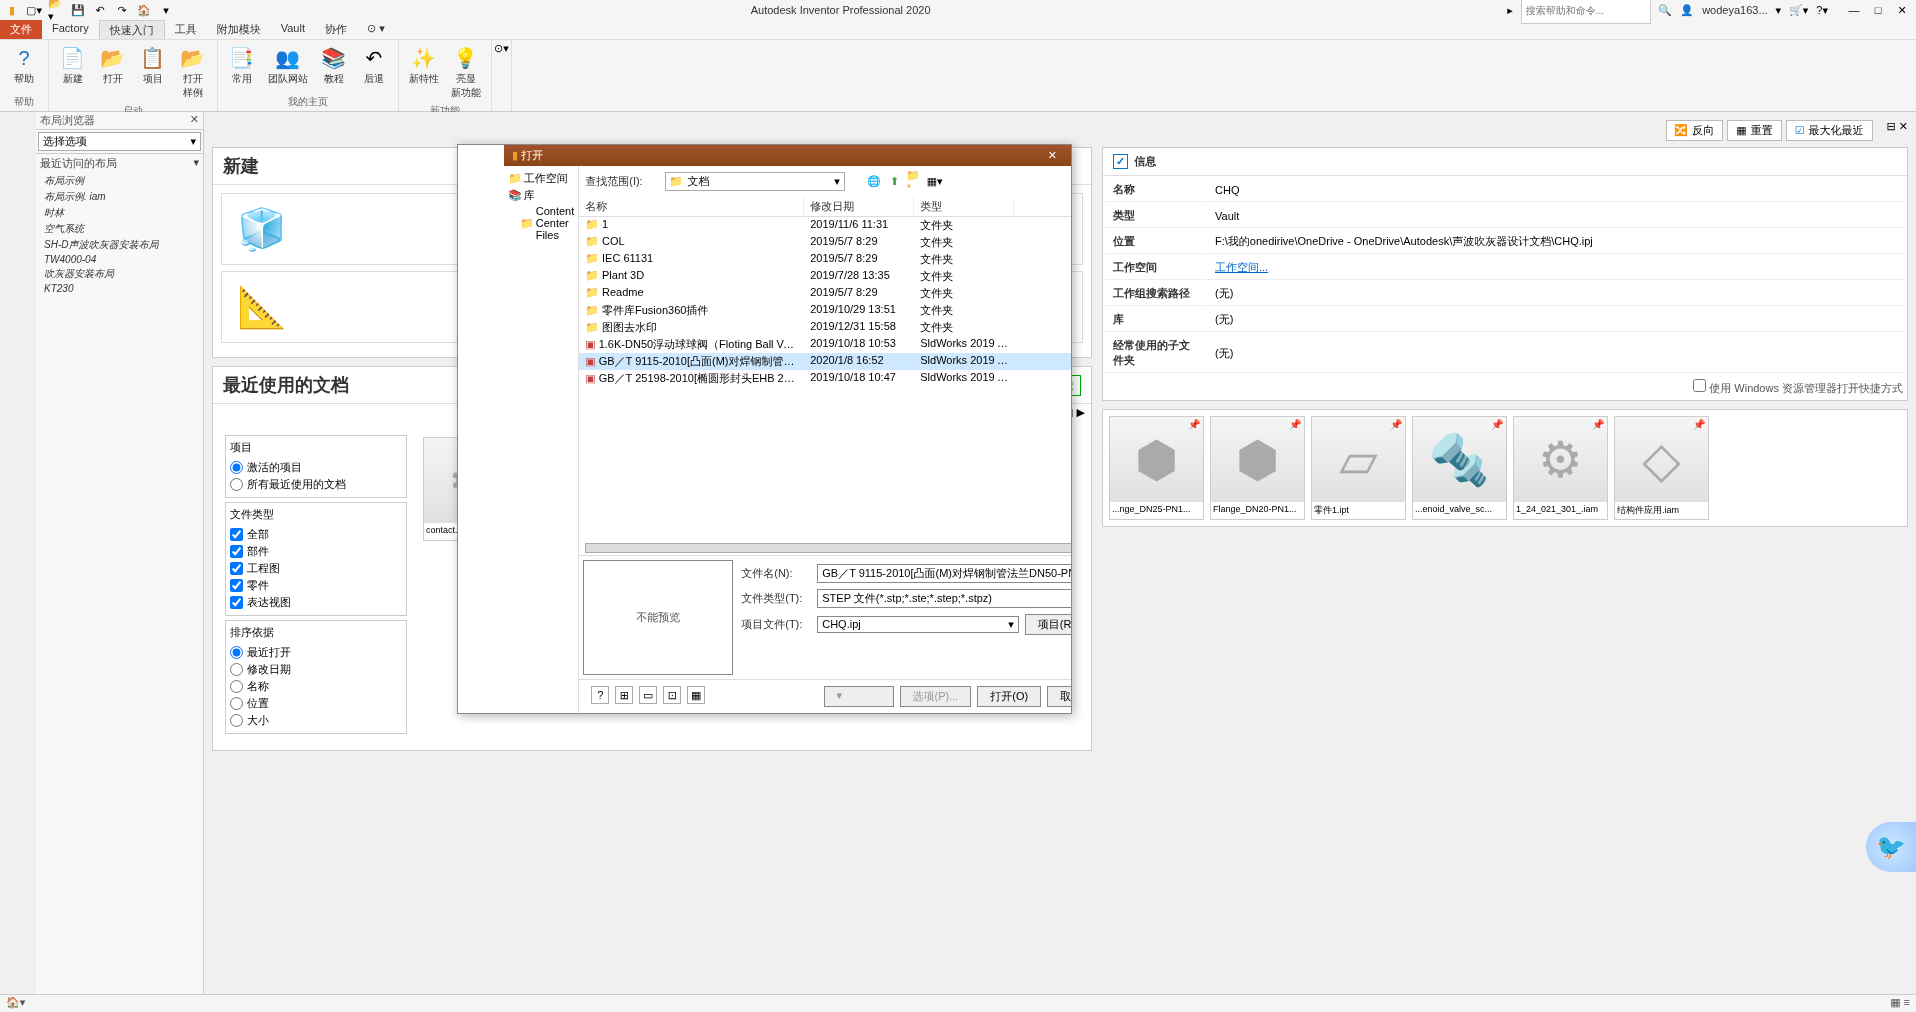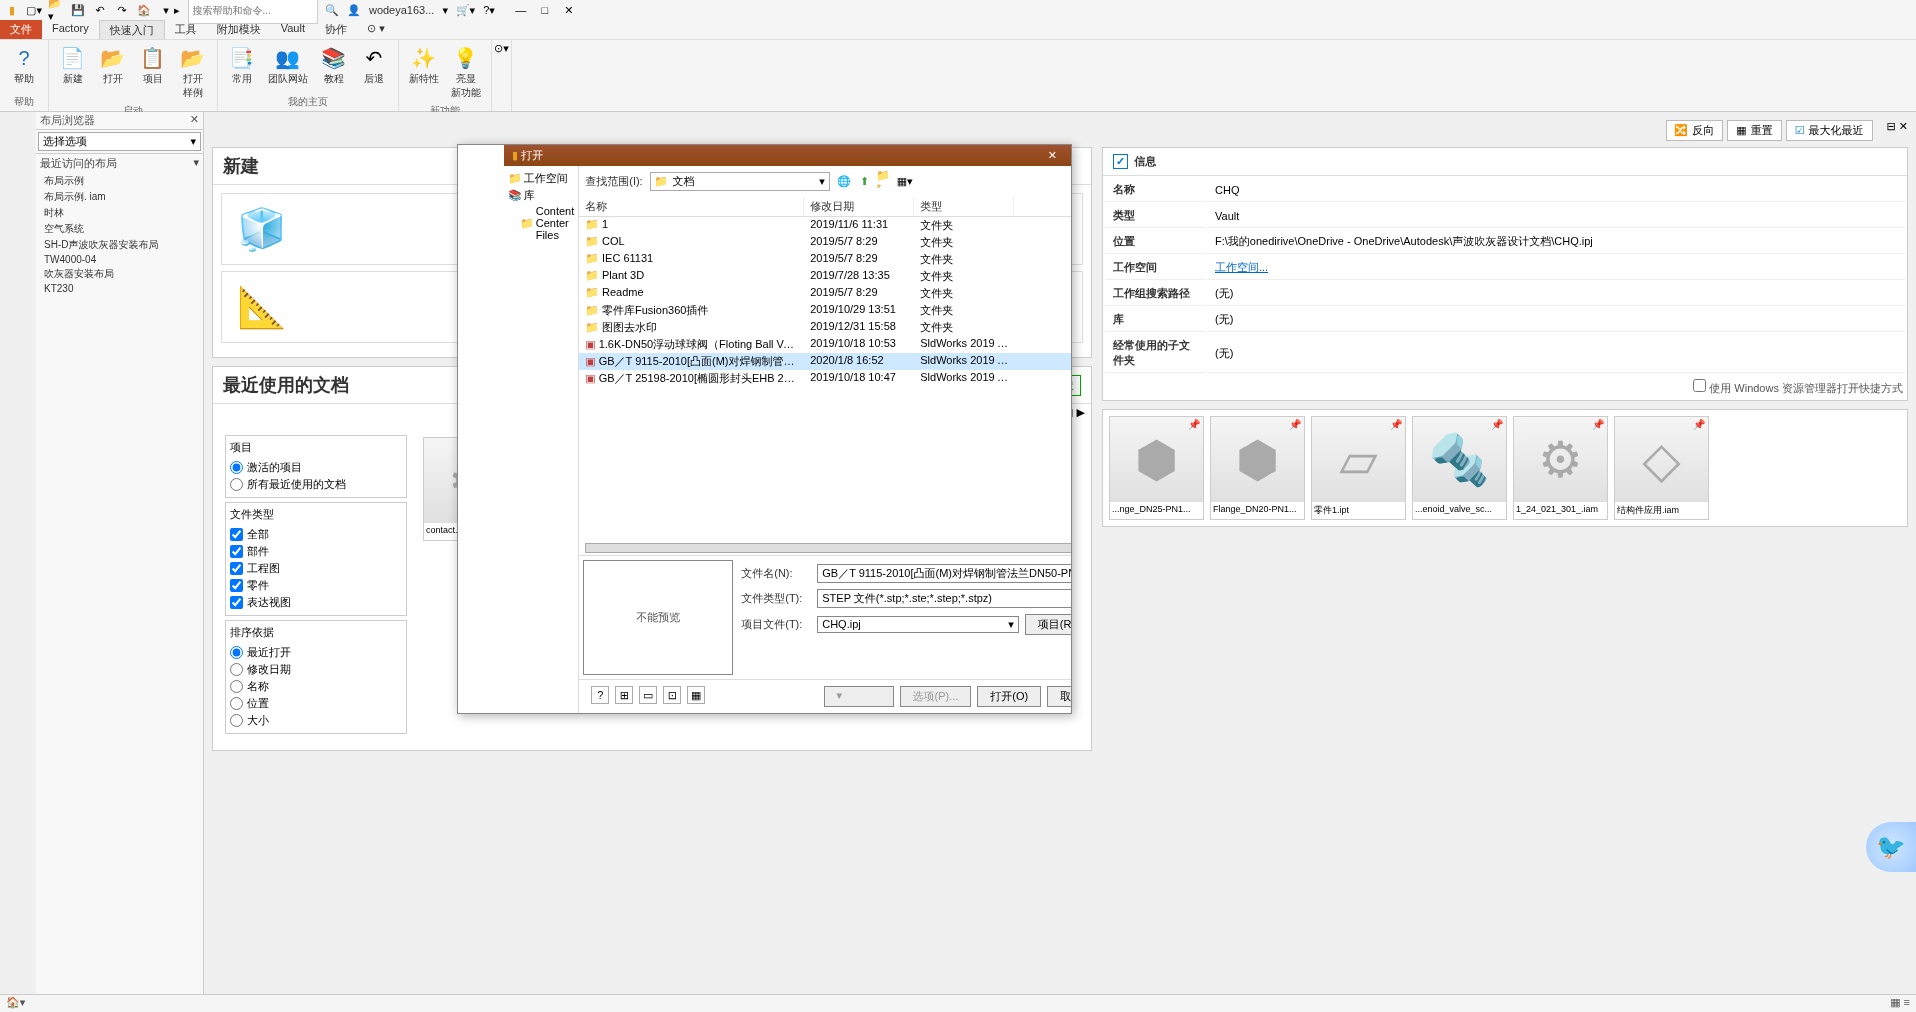--- a/index.html
+++ b/index.html
@@ -36,21 +36,21 @@
     
     .main { display: flex; height: calc(100% - 130px); margin-left: 36px; }
     
     
     .left-panel { width: 168px; background: #f8f8f8; border-right: 1px solid #ccc; display: flex; flex-direction: column; }
     .panel-header { height: 18px; border-bottom: 1px solid #ccc; padding: 1px 4px; display: flex; justify-content: space-between; font-size: 10px; color: #555; }
     .panel-close { cursor: pointer; }
     .panel-dropdown { border: 1px solid #aaa; background: #fff; padding: 1px 4px; margin: 2px; display: flex; justify-content: space-between; align-items: center; }
     .panel-section { border-top: 1px solid #ccc; }
     .panel-section-title { padding: 2px 4px; font-size: 10px; color: #444; display: flex; justify-content: space-between;}
-    .panel-item { padding: 1px 8px; font-size: 10px; color: #333; cursor: pointer; }
+    .panel-item { padding: 1px 8px; font-size: 10px; color: #333; cursor: pointer; font-style: italic; }
     
     
     .content { flex: 1; background: #f0f0f0; padding: 8px; overflow: hidden; position: relative; }
     .content-toolbar { display: flex; justify-content: flex-end; gap: 4px; margin-bottom: 6px; }
     .content-tb-btn { border: 1px solid #bbb; background: #fff; padding: 2px 8px; display: flex; align-items: center; gap: 4px; cursor: pointer; }
     .content-tb-btn.checked::before { content: '☑'; color: #0078d4; }
     .main-grid { display: flex; gap: 10px; }
     .main-left { width: 880px; }
     .main-right { flex: 1; }
     
@@ -88,21 +88,21 @@
     
     
     .modal { position: absolute; left: 457px; top: 144px; width: 615px; height: 570px; background: #fff; border: 1px solid #888; box-shadow: 2px 2px 10px rgba(0,0,0,.3); display: flex; flex-direction: column; padding-left: 46px; }
     .modal-title { background: #8b4513; background: linear-gradient(#a0522d, #8b4513); color: #fff; padding: 3px 8px; display: flex; justify-content: space-between; align-items: center; }
     .modal-close { cursor: pointer; padding: 0 6px; }
     .modal-body { flex: 1; display: flex; overflow: hidden; }
     .modal-tree { width: 150px; border-right: 1px solid #ddd; background: #fff; padding: 4px; }
     .tree-item { font-size: 10px; padding: 1px 0; display: flex; align-items: center; gap: 2px; }
     .tree-item.indent1 { padding-left: 12px; }
     .modal-right { flex: 1; display: flex; flex-direction: column; }
-    .modal-nav { padding: 6px; display: flex; align-items: center; gap: 7px;}
+    .modal-nav { padding: 6px; display: flex; align-items: center; gap: 22px;}
     .modal-nav-label { color: #333; }
     .modal-nav-combo { flex: 1; border: 1px solid #aaa; padding: 1px 4px; background: #fff; display: flex; align-items: center; gap: 4px; max-width: 180px;}
     .modal-nav-icons { display: flex; gap: 4px; }
     .nav-ico { width: 16px; height: 16px; cursor: pointer; display: flex; align-items: center; justify-content: center;}
     
     .file-list { flex: 1; overflow: auto; }
     .file-list-header { display: flex; border-bottom: 1px solid #ddd; background: #fff;}
     .file-list-header div { padding: 2px 6px; border-right: 1px solid #eee; font-size: 11px; color: #333;}
     .fl-name { width: 225px;} .fl-date { width: 110px;} .fl-type { width: 100px;}
     .file-row { display: flex; padding: 0px 0; cursor: pointer;}
@@ -137,20 +137,21 @@
   <div class="titlebar-icons">
     <span class="titlebar-icon icon-yellow">▮</span>
     <span class="titlebar-icon">▢▾</span>
     <span class="titlebar-icon">📂▾</span>
     <span class="titlebar-icon">💾</span>
     <span class="titlebar-icon">↶</span>
     <span class="titlebar-icon">↷</span>
     <span class="titlebar-icon">🏠</span>
     <span class="titlebar-icon">▾</span>
   </div>
+  <div class="titlebar-center">Autodesk Inventor Professional 2020</div>
   <div class="titlebar-right">
     <span>▸</span>
     <input class="search-help" placeholder="搜索帮助和命令..." style="">
     <span>🔍</span>
     <span>👤</span>
     <span class="user-label">wodeya163...</span>
     <span>▾</span>
     <span>🛒▾</span>
     <span>?▾</span>
     <div class="win-controls">

